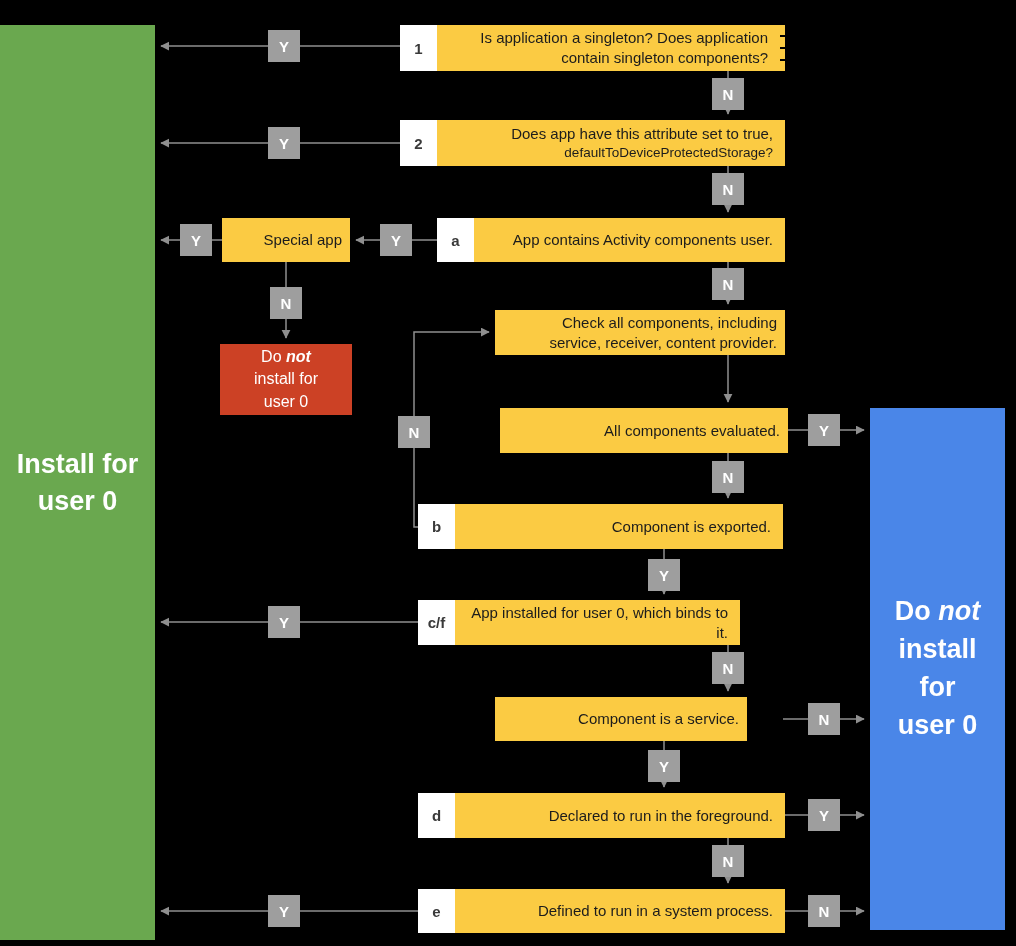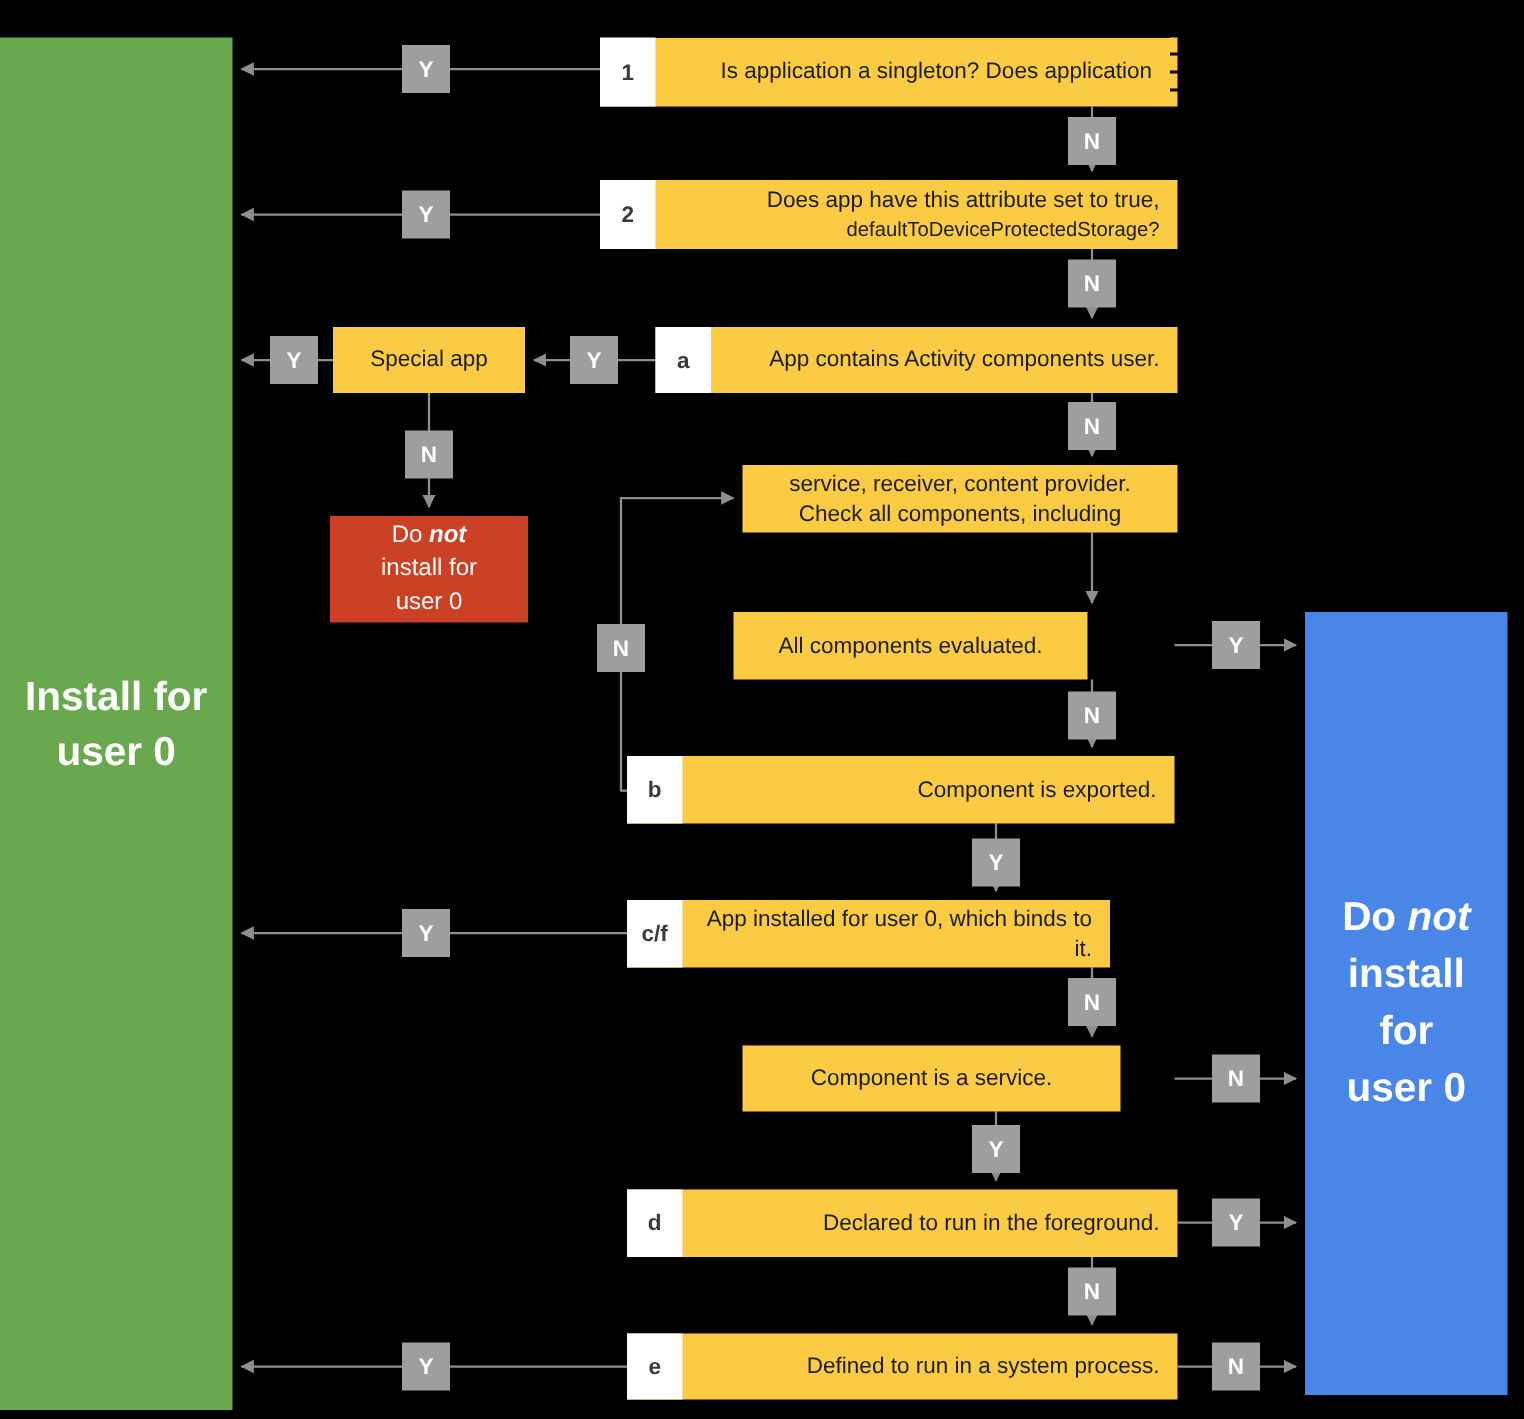--- a/index.html
+++ b/index.html
@@ -21,21 +21,21 @@
   .node {
     position:absolute; background:var(--yellow,#fbcb43); color:#1c1c1c;
     display:flex; align-items:center; font-size:15px;
   }
   .node .label {
     width:37px; align-self:stretch; background:#fff; color:#3a3a3a;
     display:flex; align-items:center; justify-content:center;
     font-weight:bold; font-size:15px; flex:0 0 37px;
   }
   .node .content { flex:1; padding:0 12px; line-height:1.32;text-align:right; }
-  .node.centered .content { text-align:center; padding:0 8px; }
+  .node.centered .content { text-align:right; padding:0 8px; }
   .dashed-right { border-right:5px dashed var(--yellow,#fbcb43); background-clip:padding-box; }
   .code { font-family:Liberation Sans, sans-serif; font-size:13.5px; }
 
   .rednode {
     position:absolute; background:var(--red,#cc4125); color:#fff;
     display:flex; align-items:center; justify-content:center; text-align:center;
     font-size:16px; line-height:1.4;
   }
 
   .badge {
@@ -93,20 +93,21 @@
       <div>install</div>
       <div>for</div>
       <div>user 0</div>
     </div>
   </div>
 
   <div class="node dashed-right" style="left:400px; top:25px; width:385px; height:46px;">
     <div class="label">1</div>
     <div class="content">
       <div>Is application a singleton? Does application</div>
+      <div>contain singleton components?</div>
     </div>
   </div>
 
   <div class="node" style="left:400px; top:120px; width:385px; height:46px;">
     <div class="label">2</div>
     <div class="content">
       <div>Does app have this attribute set to true,</div>
       <div class="code">defaultToDeviceProtectedStorage?</div>
     </div>
   </div>
@@ -123,26 +124,26 @@
   <div class="rednode" style="left:220px; top:344px; width:132px; height:71px;">
     <div>
       <div><span>Do</span> <b><i>not</i></b></div>
       <div>install for</div>
       <div>user 0</div>
     </div>
   </div>
 
   <div class="node centered" style="left:495px; top:310px; width:290px; height:45px;">
     <div class="content">
+      <div>Check all components, including</div>
       <div>service, receiver, content provider.</div>
-      <div>Check all components, including</div>
     </div>
   </div>
 
-  <div class="node centered" style="left:489px; top:408px; width:236px; height:45px;">
+  <div class="node centered" style="left:500px; top:408px; width:288px; height:45px;">
     <div class="content">All components evaluated.</div>
   </div>
 
   <div class="node" style="left:418px; top:504px; width:365px; height:45px;">
     <div class="label">b</div>
     <div class="content">Component is exported.</div>
   </div>
 
   <div class="node" style="left:418px; top:600px; width:322px; height:45px;">
     <div class="label">c/f</div>

